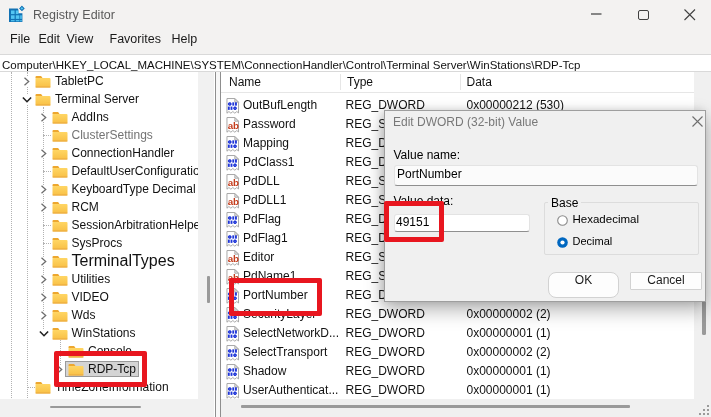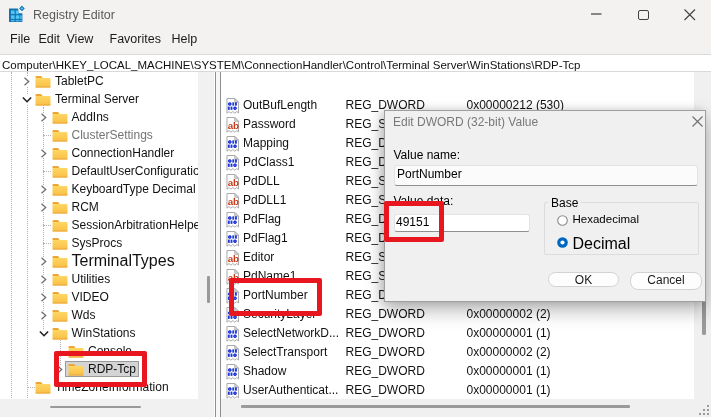--- a/index.html
+++ b/index.html
@@ -257,20 +257,27 @@
       </div>
   </div>
   <div style="position:absolute;left:198px;top:72px;width:16px;height:326.5px;background:#f1f1f1"></div>
   <div style="position:absolute;left:207px;top:276px;width:2.5px;height:27px;background:#999;border-radius:1px"></div>
   <div style="position:absolute;left:0;top:398.5px;width:214px;height:18.5px;background:#f1f1f1"></div>
   <div style="position:absolute;left:50px;top:405.5px;width:91px;height:2.5px;background:#999;border-radius:1px"></div>
   <div style="position:absolute;left:214.5px;top:72px;width:1.5px;height:345px;background:#8e8e8e"></div>
   <div style="position:absolute;left:216px;top:72px;width:3.5px;height:345px;background:#f7f7f7"></div>
   <div style="position:absolute;left:219.5px;top:72px;width:1.5px;height:345px;background:#8e8e8e"></div>
   <div style="position:absolute;left:221px;top:72px;width:473px;height:326.5px;background:#fff;overflow:hidden">
+    <div style="position:absolute;left:0;top:0;width:473px;height:20.5px;border-bottom:1px solid #e6e6e6">
+      <span class="lt" style="left:8px;line-height:20px">Name</span>
+      <span class="lt" style="left:126px;line-height:20px">Type</span>
+      <span class="lt" style="left:245.5px;line-height:20px">Data</span>
+      <div style="position:absolute;left:119px;top:2px;height:16px;border-left:1px solid #e6e6e6"></div>
+      <div style="position:absolute;left:239px;top:2px;height:16px;border-left:1px solid #e6e6e6"></div>
+    </div>
 <div style="position:absolute;left:0;top:24px;width:490px;height:19px">
         <svg style="position:absolute;left:5px;top:2px" width="13.5" height="15.5" viewBox="0 0 13 15">
           <path d="M0.9,0.5 h7.6 l3.6,3.6 v10.4 l-1.7,-1.4 -1.9,1.6 -1.9,-1.6 -1.9,1.6 -1.9,-1.6 -1.9,1.6 z" fill="#fff" stroke="#a2a2a2" stroke-width="0.9"></path>
           <path d="M8.5,0.5 v3.6 h3.6 z" fill="#e0e0e0" stroke="#a2a2a2" stroke-width="0.8"></path>
           <g fill="#1f36d9">
             <path d="M2.9,4.2 h1.4 l1.1,1.1 v1 l-1.1,1.1 h-1.4 l-1.1,-1.1 v-1 z M3.4,5.6 v0.4 h0.5 v-0.4 z"></path>
             <rect x="6.1" y="4.2" width="1.8" height="3.2"></rect>
             <rect x="8.7" y="4.2" width="1.8" height="3.2"></rect>
             <rect x="1.8" y="8.3" width="1.8" height="3.2"></rect>
             <rect x="4.4" y="8.3" width="1.8" height="3.2"></rect>
@@ -522,19 +529,19 @@
     <div style="position:absolute;left:159px;top:90.5px;width:154.5px;height:53.5px;border:1px solid #dcdcdc;border-radius:2px"></div>
     <span style="position:absolute;left:163px;top:84.5px;font-size:12px;color:#000;background:#f0f0f0;padding:0 3px">Base</span>
     <svg style="position:absolute;left:171.5px;top:104px" width="11" height="11" viewBox="0 0 11 11">
         <circle cx="5.5" cy="5.5" r="4.8" fill="#fff" stroke="#8a8a8a" stroke-width="1.1"></circle>
       </svg>
     <span style="position:absolute;left:187.5px;top:102px;font-size:11.5px;color:#000">Hexadecimal</span>
     <svg style="position:absolute;left:171.5px;top:125.5px" width="11" height="11" viewBox="0 0 11 11">
         <circle cx="5.5" cy="5.5" r="5.3" fill="#0067c0"></circle>
         <circle cx="5.5" cy="5.5" r="2.1" fill="#fff"></circle>
       </svg>
-    <span style="position:absolute;left:187.5px;top:123.5px;font-size:16px;color:#000">Decimal</span>
-    <div style="position:absolute;left:163px;top:161px;width:71px;height:15px;background:#fdfdfd;border:1px solid #d2d2d2;border-radius:8px;text-align:center;line-height:15.5px;font-size:12px;color:#1a1a1a">OK</div>
-    <div style="position:absolute;left:245px;top:161px;width:72px;height:17.5px;background:#fdfdfd;border:1px solid #d2d2d2;border-radius:8px;text-align:center;line-height:15.5px;font-size:12px;color:#1a1a1a">Cancel</div>
+    <span style="position:absolute;left:187.5px;top:123.5px;font-size:11px;color:#000">Decimal</span>
+    <div style="position:absolute;left:163px;top:161px;width:71px;height:26px;background:#fdfdfd;border:1px solid #d2d2d2;border-radius:8px;text-align:center;line-height:15.5px;font-size:12px;color:#1a1a1a">OK</div>
+    <div style="position:absolute;left:245px;top:161px;width:72px;height:17.5px;background:#fdfdfd;border:1px solid #d2d2d2;border-radius:1px;text-align:center;line-height:15.5px;font-size:12px;color:#1a1a1a">Cancel</div>
   </div>
   <div style="position:absolute;left:229px;top:278px;width:93px;height:38px;border:5.5px solid #e8161f;border-radius:2px"></div>
   <div style="position:absolute;left:54px;top:350.5px;width:93px;height:36.5px;border:5.7px solid #e8161f;border-radius:2px"></div>
   <div style="position:absolute;left:383.5px;top:201px;width:60.5px;height:41px;border:5.8px solid #e8161f;border-radius:2px"></div>
 </div>
 </body></html>

